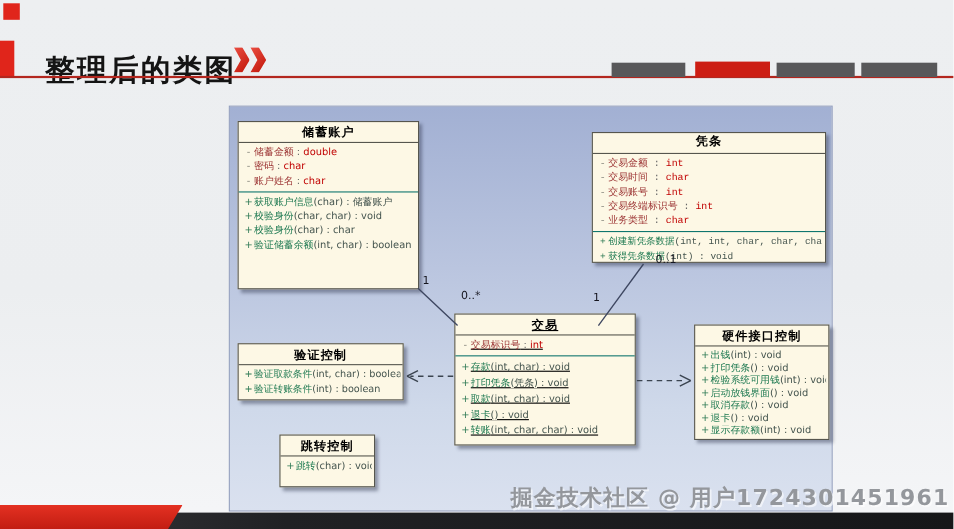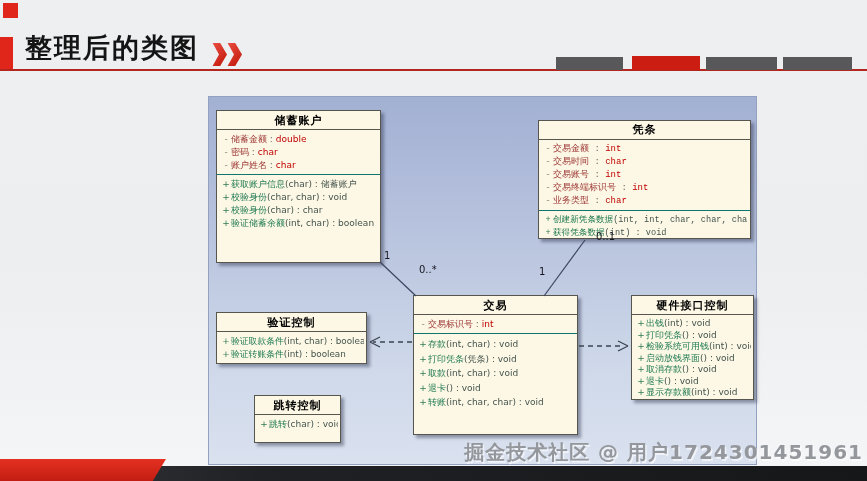--- a/index.html
+++ b/index.html
@@ -3,21 +3,21 @@
 <meta charset="utf-8">
 <style>
   html,body{margin:0;padding:0;}
   body{font-family:"DejaVu Sans","Liberation Sans",sans-serif;}
   #stage{position:relative;width:867px;height:481px;overflow:hidden;
          background:linear-gradient(180deg,#edeff1 0%,#eceef0 55%,#f4f5f7 96%);}
 
   
   .corner-square{position:absolute;left:3px;top:3px;width:15px;height:15px;background:var(--accent-red,#e0251b);}
   .title-accent{position:absolute;left:0;top:37px;width:13px;height:33px;background:var(--accent-red,#e0251b);}
-  .slide-title{position:absolute;left:25px;top:30px;margin:0;font-size:27px;font-weight:bold;
+  .slide-title{position:absolute;left:25px;top:30px;margin:16px;font-size:27px;font-weight:bold;
                color:#141414;letter-spacing:2px;}
   .chevrons{position:absolute;left:207px;top:43px;display:flex;}
   .chev{width:20px;height:23px;margin-right:-5px;
         clip-path:polygon(28% 0,66% 0,100% 50%,66% 100%,28% 100%,60% 50%);
         background:linear-gradient(135deg,#f0564a,#c01508);}
   .red-line{position:absolute;left:0;top:69px;width:867px;height:2px;background:#b3261e;}
   .deco-bar{position:absolute;height:13px;top:57px;background:#58585a;}
   .deco-bar.b1{left:556px;width:67px;}
   .deco-bar.red{left:632px;width:68px;top:56px;height:14px;background:#cc1d13;}
   .deco-bar.b3{left:706px;width:71px;}
@@ -40,21 +40,21 @@
   .vis{display:inline-block;width:10px;text-align:center;color:#8a8a80;}
   .vis.m{color:#2f7a55;}
   .an{color:#9c3434;}
   .sep{color:#666;}
   .at{color:#c00000;}
   .mn{color:#1f7a52;}
   .ms{color:#44544e;}
 
   #cls-savings{left:216px;top:110px;width:165px;height:153px;justify-content:space-between;}
   #cls-receipt{left:538px;top:120px;width:213px;height:119px;font-family:Liberation Mono, monospace;}
-  #cls-transaction{left:413px;top:295px;width:165px;height:140px;}
+  #cls-transaction{left:413px;top:285px;width:165px;height:120px;text-decoration:underline;}
   #cls-transaction .uml-methods .row{line-height:14.5px;}
   #cls-verify{left:216px;top:312px;width:151px;height:52px;}
   #cls-verify .row{font-size:8.8px;}
   #cls-hardware{left:631px;top:295px;width:123px;height:105px;}
   #cls-hardware .row{line-height:11.5px;}
   #cls-jump{left:254px;top:395px;width:87px;height:48px;}
   #cls-receipt .uml-methods .row{font-size:8.6px;}
 
   
   #connectors{position:absolute;left:0;top:0;width:867px;height:481px;pointer-events:none;}

